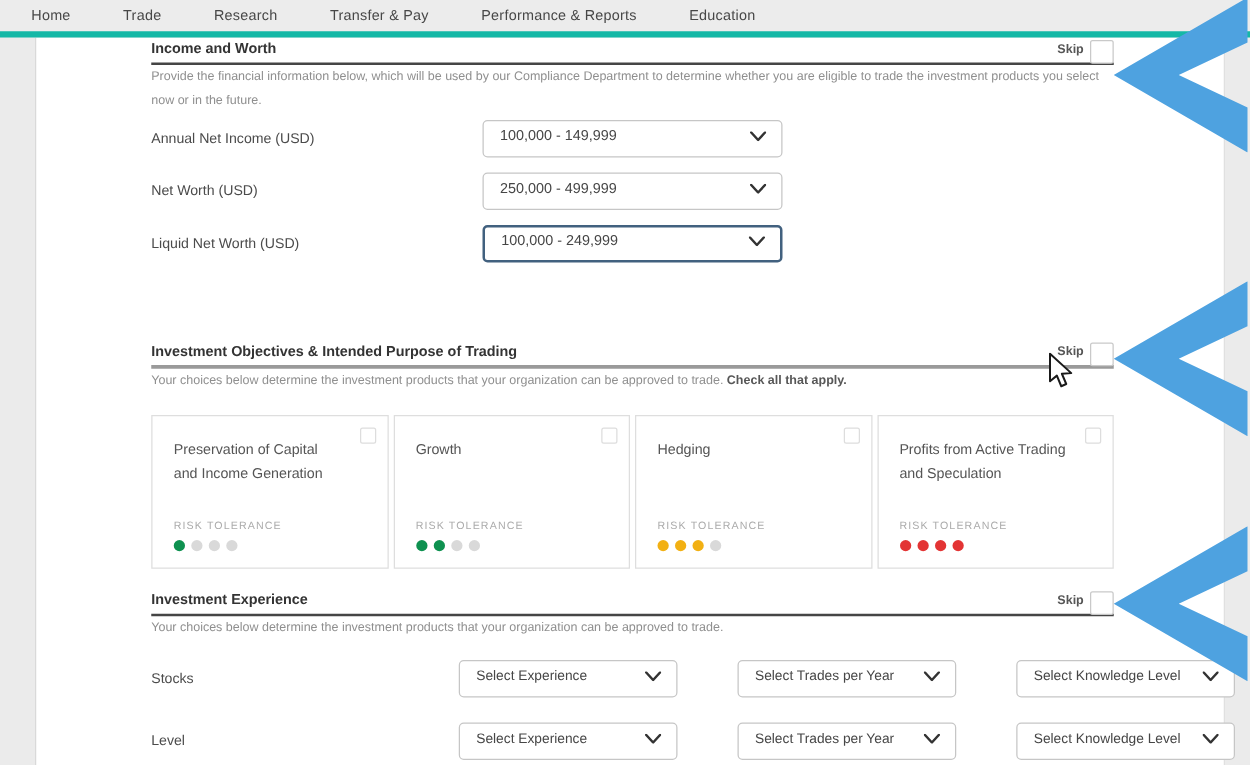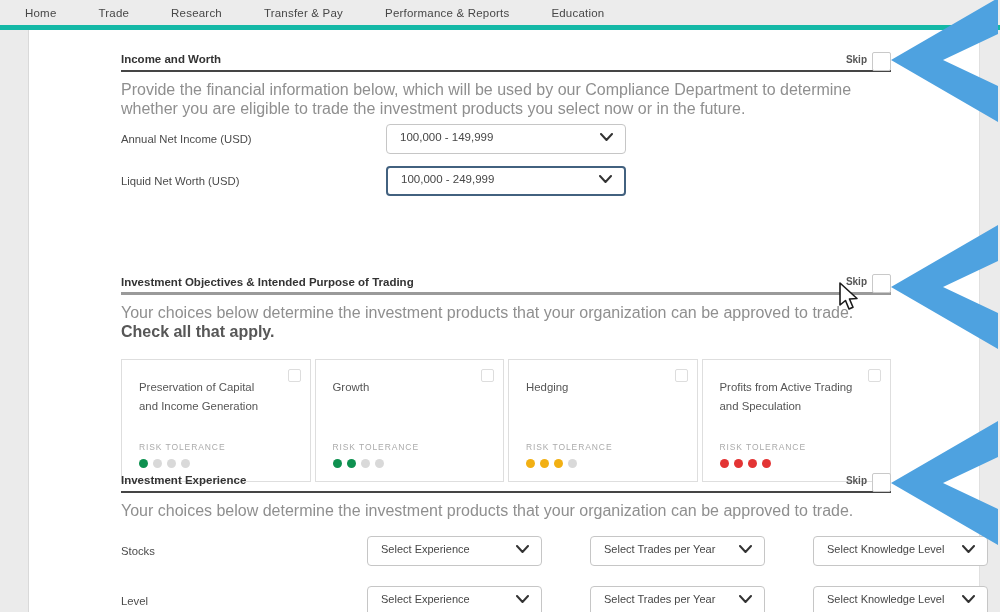--- a/index.html
+++ b/index.html
@@ -31,40 +31,40 @@
     position: absolute; top: 30px; left: 28px; width: 952px; height: 582px;
     background: #ffffff;
     border-left: 1px solid #d9d9d9;
     border-right: 1px solid #e0e0e0;
   }
   .content {
     position: absolute; left: 92px; top: 0; width: 770px; height: 582px;
   }
 
   .section { position: absolute; left: 0; width: 770px; }
-  #sec-income { top: 20px; }
+  #sec-income { top: 0; }
   #sec-objectives { top: 243px; }
   #sec-experience { top: 441px; }
 
   .sec-header {
     display: flex; justify-content: space-between; align-items: center;
     height: 22px; border-bottom: 2px solid #454545; padding-bottom: 2px;
   }
   #sec-objectives .sec-header { border-bottom: 3px solid #9a9a9a; }
   .sec-title { font-size: 11.5px; font-weight: bold; color: #333; }
   .skip-group { display: flex; align-items: center; gap: 5px; }
   .skip-label { font-size: 10px; font-weight: 600; color: #565656; }
   .skip-checkbox {
     width: 19px; height: 19px; background: #fff;
     border: 1px solid #c9c9c9; border-radius: 2px;
     margin-bottom: -4px; cursor: pointer;
   }
 
   .sec-desc {
-    margin-top: 8px; font-size: 16px; color: #8f8f8f; line-height: 19px;
+    margin-top: 0; font-size: 10px; color: #8f8f8f; line-height: 19px;
   }
   .sec-desc .emph { color: #575757; font-weight: 600; }
 
   
   .field-row {
     display: grid; grid-template-columns: 265px 240px;
     align-items: center; height: 30px; margin-top: 12px;
   }
   .field-row.first { margin-top: 6px; }
   .flabel { font-size: 11.3px; color: #4b4b4b; }
@@ -153,20 +153,31 @@
         <div class="select">
           <span>100,000 - 149,999</span>
           <span class="chev">
             <svg width="13" height="8" viewBox="0 0 13 8">
                 <polyline points="1,1 6.5,7 12,1" stroke="#333" stroke-width="2" fill="none" stroke-linecap="round" stroke-linejoin="round"></polyline>
               </svg>
           </span>
         </div>
       </div>
 
+      <div class="field-row">
+        <div class="flabel">Net Worth (USD)</div>
+        <div class="select">
+          <span>250,000 - 499,999</span>
+          <span class="chev">
+            <svg width="13" height="8" viewBox="0 0 13 8">
+                <polyline points="1,1 6.5,7 12,1" stroke="#333" stroke-width="2" fill="none" stroke-linecap="round" stroke-linejoin="round"></polyline>
+              </svg>
+          </span>
+        </div>
+      </div>
 
       <div class="field-row">
         <div class="flabel">Liquid Net Worth (USD)</div>
         <div class="select focused">
           <span>100,000 - 249,999</span>
           <span class="chev">
             <svg width="13" height="8" viewBox="0 0 13 8">
                 <polyline points="1,1 6.5,7 12,1" stroke="#333" stroke-width="2" fill="none" stroke-linecap="round" stroke-linejoin="round"></polyline>
               </svg>
           </span>

